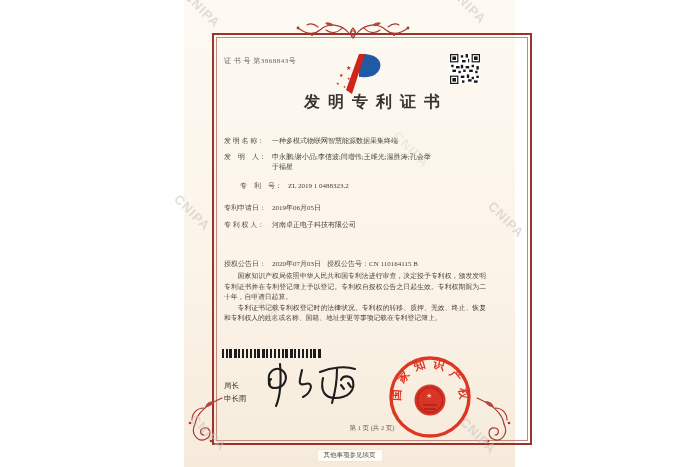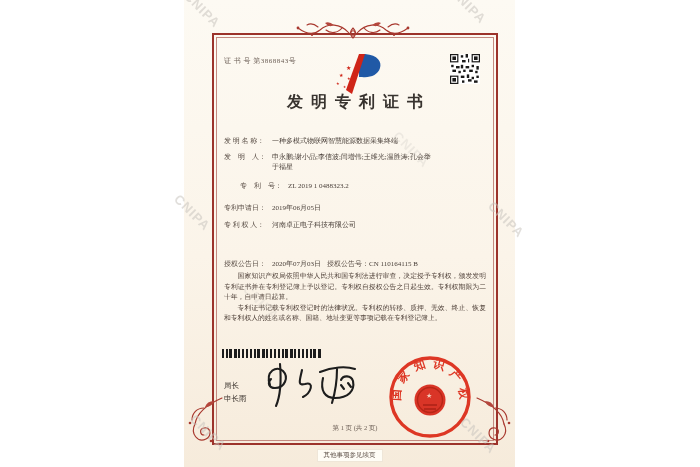--- a/index.html
+++ b/index.html
@@ -6,21 +6,21 @@
   html,body{margin:0;padding:0;background:#ffffff;}
   .stage{position:relative;width:700px;height:467px;background:#ffffff;overflow:hidden;
          font-family:"Liberation Serif","DejaVu Serif",serif;}
   .photo{position:absolute;left:184px;top:0;width:331px;height:467px;
          background:linear-gradient(180deg,#fdfaf3 0%,#fbf4e9 55%,#f6ebdb 100%);}
   
   .wm{position:absolute;color:#c9c5bf;opacity:.55;font-family:"Liberation Sans","DejaVu Sans",sans-serif;
       font-weight:bold;font-size:13px;letter-spacing:1px;transform:rotate(45deg);pointer-events:none;z-index:6;}
   .wm.faint{opacity:.28;}
   
-  .frame{position:absolute;left:28px;top:33px;width:282px;height:408px;border:2px solid #9c332b;z-index:1;}
+  .frame{position:absolute;left:28px;top:33px;width:282px;height:408px;border:2px solid #9c332b;z-index:1;padding-left:34px;}
   .frame-inner{position:absolute;left:2px;top:2px;right:2px;bottom:2px;border:1px solid #c48a80;}
   .certno{position:absolute;left:10px;top:21px;font-size:7px;color:#6a5d54;letter-spacing:.5px;}
   .logo{position:absolute;left:118px;top:17px;width:52px;height:42px;}
   .qr{position:absolute;left:236px;top:19px;width:30px;height:30px;}
   .title{position:absolute;left:0;right:0;top:57px;text-align:center;font-size:16px;font-weight:bold;
          letter-spacing:8px;color:#38332f;text-indent:8px;}
   .row{position:absolute;left:10px;font-size:7px;color:#4a403a;line-height:10px;white-space:nowrap;}
   .row .lbl{display:inline-block;width:48px;color:#564a42;vertical-align:top;white-space:pre;}
   .row .val{display:inline-block;width:222px;white-space:pre-line;vertical-align:top;}
   .row .lbl2{display:inline-block;color:#564a42;margin-left:6px;vertical-align:top;}

